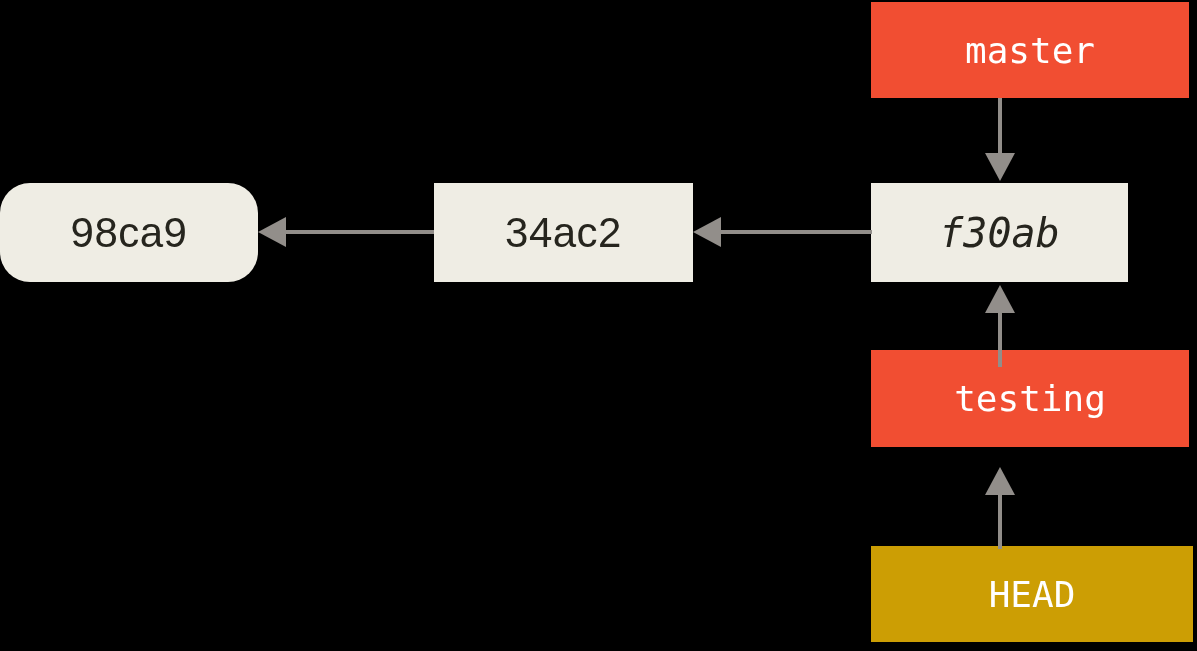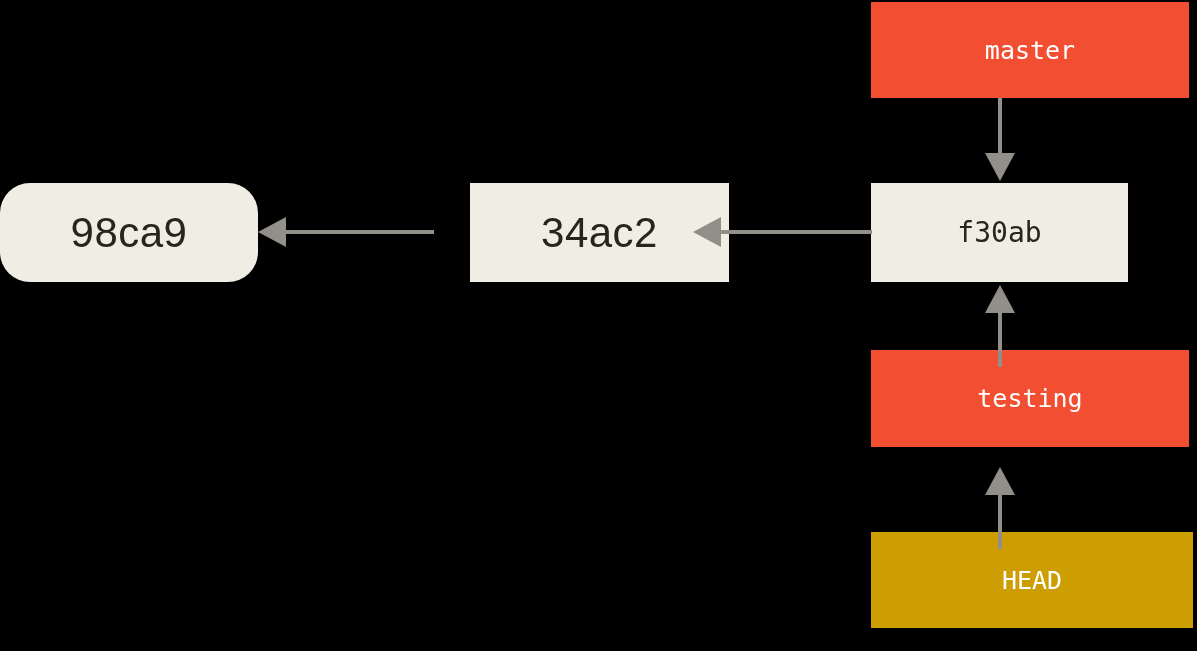--- a/index.html
+++ b/index.html
@@ -28,37 +28,38 @@
     top: 183px;
     height: 99px;
   }
   .commit-label-sans {
     font-family: "Liberation Sans", sans-serif;
     font-size: 42px;
     letter-spacing: 0.5px;
   }
   .commit-label-mono {
     font-family: "DejaVu Sans Mono", monospace;
-    font-size: 28px;
+    font-size: 40px;
+    font-style: italic;
   }
   .ref-node {
     color: var(--label_text, #FFFFFF);
     font-family: "DejaVu Sans Mono", monospace;
-    font-size: 25px;
+    font-size: 36px;
   }
   .branch-node { background: var(--branch_box, #F14E32); }
   .head-node   { background: var(--head_box, #CC9E04); }
 
   #commit-98ca9 { left: 0px;   width: 258px; border-radius: 30px; }
-  #commit-34ac2 { left: 434px; width: 259px; margin-left: 36px; }
+  #commit-34ac2 { left: 434px; width: 259px; }
   #commit-f30ab { left: 871px; width: 257px; }
 
   #branch-master  { left: 871px; top: 2px;   width: 318px; height: 96px; }
   #branch-testing { left: 871px; top: 350px; width: 318px; height: 97px; }
-  #head-pointer   { left: 871px; top: 532px; width: 322px; height: 96px; }
+  #head-pointer   { left: 871px; top: 546px; width: 322px; height: 96px; }
 
   .arrow-line {
     position: absolute;
     background: var(--arrow, #928E8A);
   }
   .arrow-head {
     position: absolute;
     width: 0;
     height: 0;
   }

